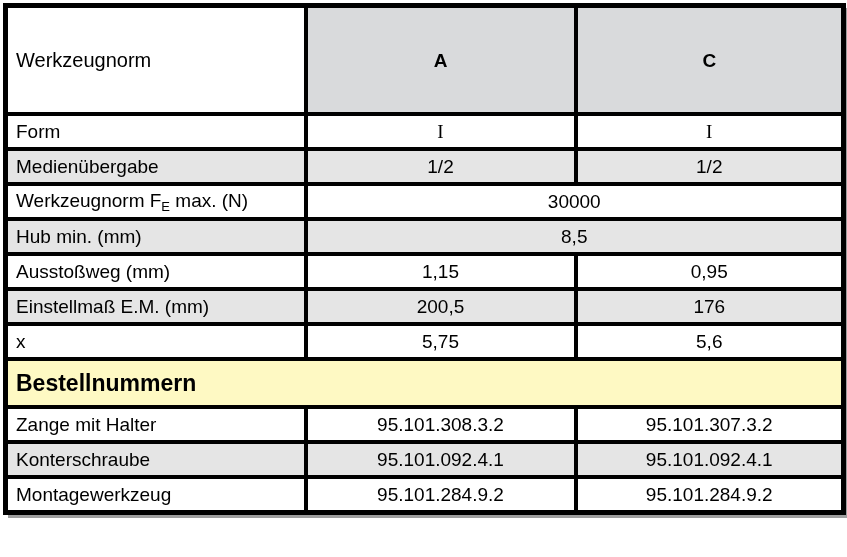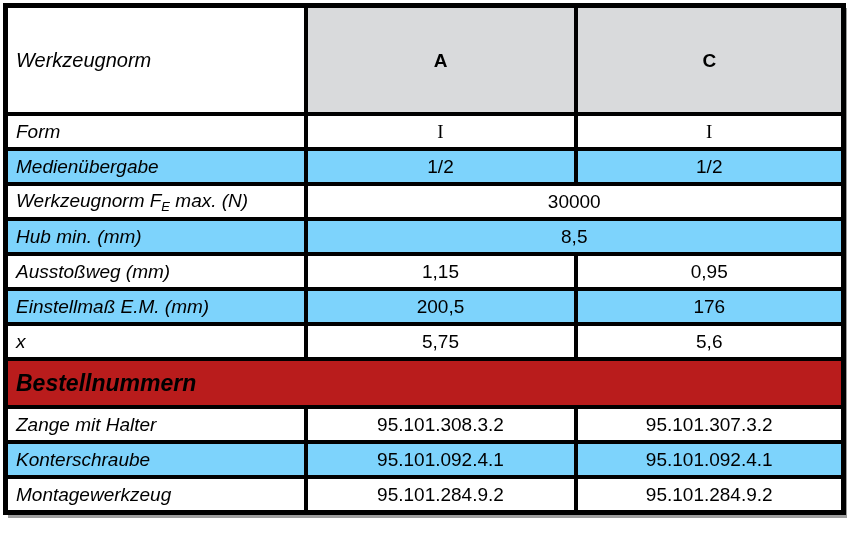--- a/index.html
+++ b/index.html
@@ -21,33 +21,33 @@
     box-shadow: 4px 4px 0 -1px #9e9e9e;
   }
   table.spec td {
     border: 4px solid #000000;
     font-size: 19px;
     padding: 0 8px;
     overflow: hidden;
     white-space: nowrap;
     vertical-align: middle;
   }
-  td.label { text-align: left; font-style: italic; }
+  td.label { text-align: left; }
   td.val   { text-align: center; padding: 0 4px; }
 
   tr.row td      { height: 31px; }
-  tr.stripe td   { background: #7dd3fc; margin-top: 17px; }
+  tr.stripe td   { background: #e5e5e5; margin-top: 17px; }
   tr.header td   { background: #d9dadc; height: 104px; }
   tr.header td.label { background: #ffffff; font-size: 20px; }
   td.big {
     font-size: 72px; font-weight: bold; text-align: center;
     line-height: 1; padding: 0;
   }
   tr.section td {
-    background: #b91c1c; height: 44px;
+    background: #fef9c3; height: 44px;
     font-weight: bold; font-size: 23px;
   }
   tr.order td { height: 31px; }
   td.serif-val { font-family: "Liberation Serif", serif; font-size: 18px; }
   .subscript { font-size: 13px; vertical-align: -4px; }
 </style>
 </head>
 <body>
 
 <div class="page">

